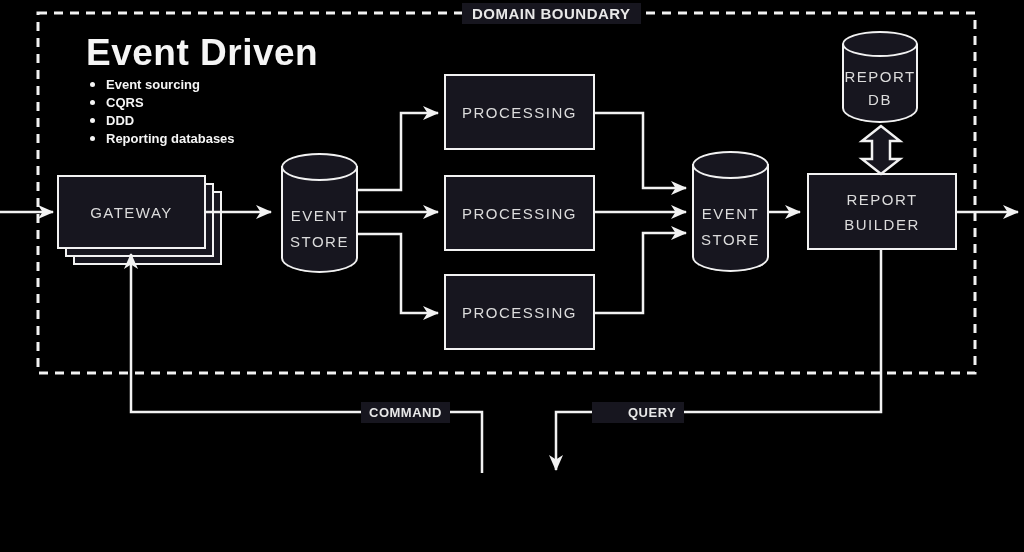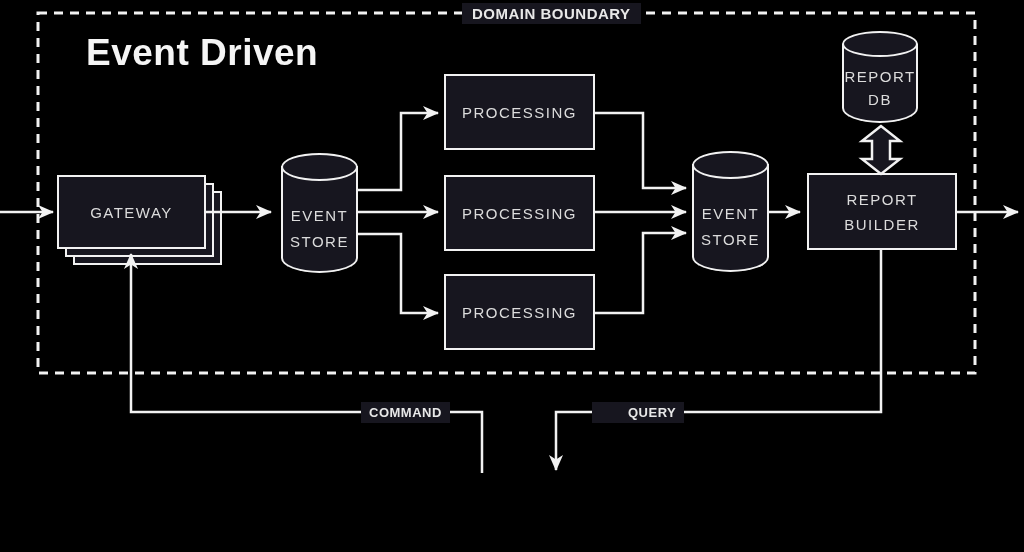--- a/index.html
+++ b/index.html
@@ -148,20 +148,26 @@
     <polyline class="wire" points="482,473 482,412 131,412 131,254" marker-end="url(#arw)"></polyline>
 
     <polyline class="wire" points="881,250 881,412 556,412 556,470" marker-end="url(#arw)"></polyline>
 
     <polygon class="block-arrow" points="881,126 862,141 872,141 872,159 862,159 881,174 900,159 890,159 890,141 900,141"></polygon>
   </svg>
 
   <div id="labels">
     <div class="title">Event Driven</div>
 
+    <ul class="features">
+      <li>Event sourcing</li>
+      <li>CQRS</li>
+      <li>DDD</li>
+      <li>Reporting databases</li>
+    </ul>
 
     <div class="tag" style="left:462px;top:3px;font-size:15px;padding:2px 10px;">DOMAIN BOUNDARY</div>
 
     <div class="tag" style="left:361px;top:402px;">COMMAND</div>
 
     <div class="tag" style="left:592px;top:402px;padding-left:36px;">QUERY</div>
   </div>
 
 </div>
 

